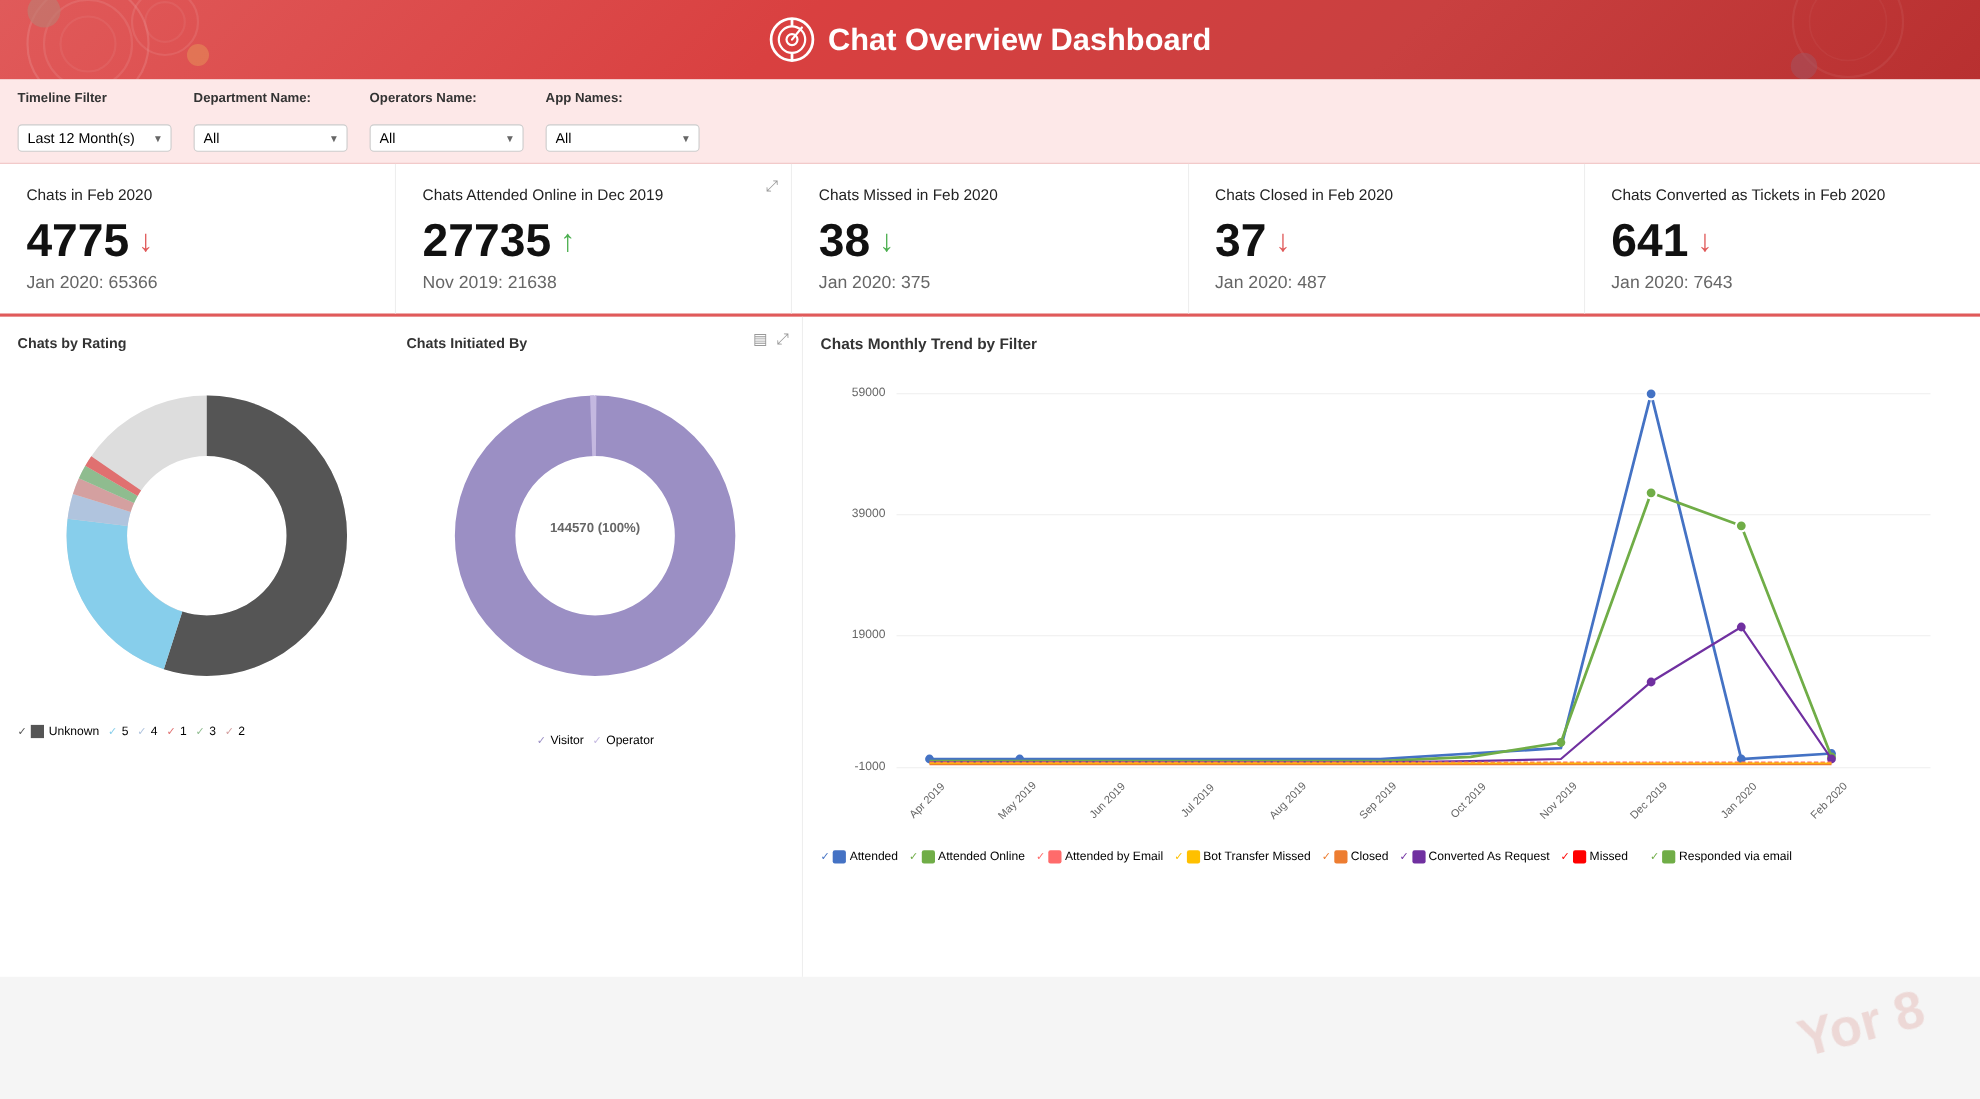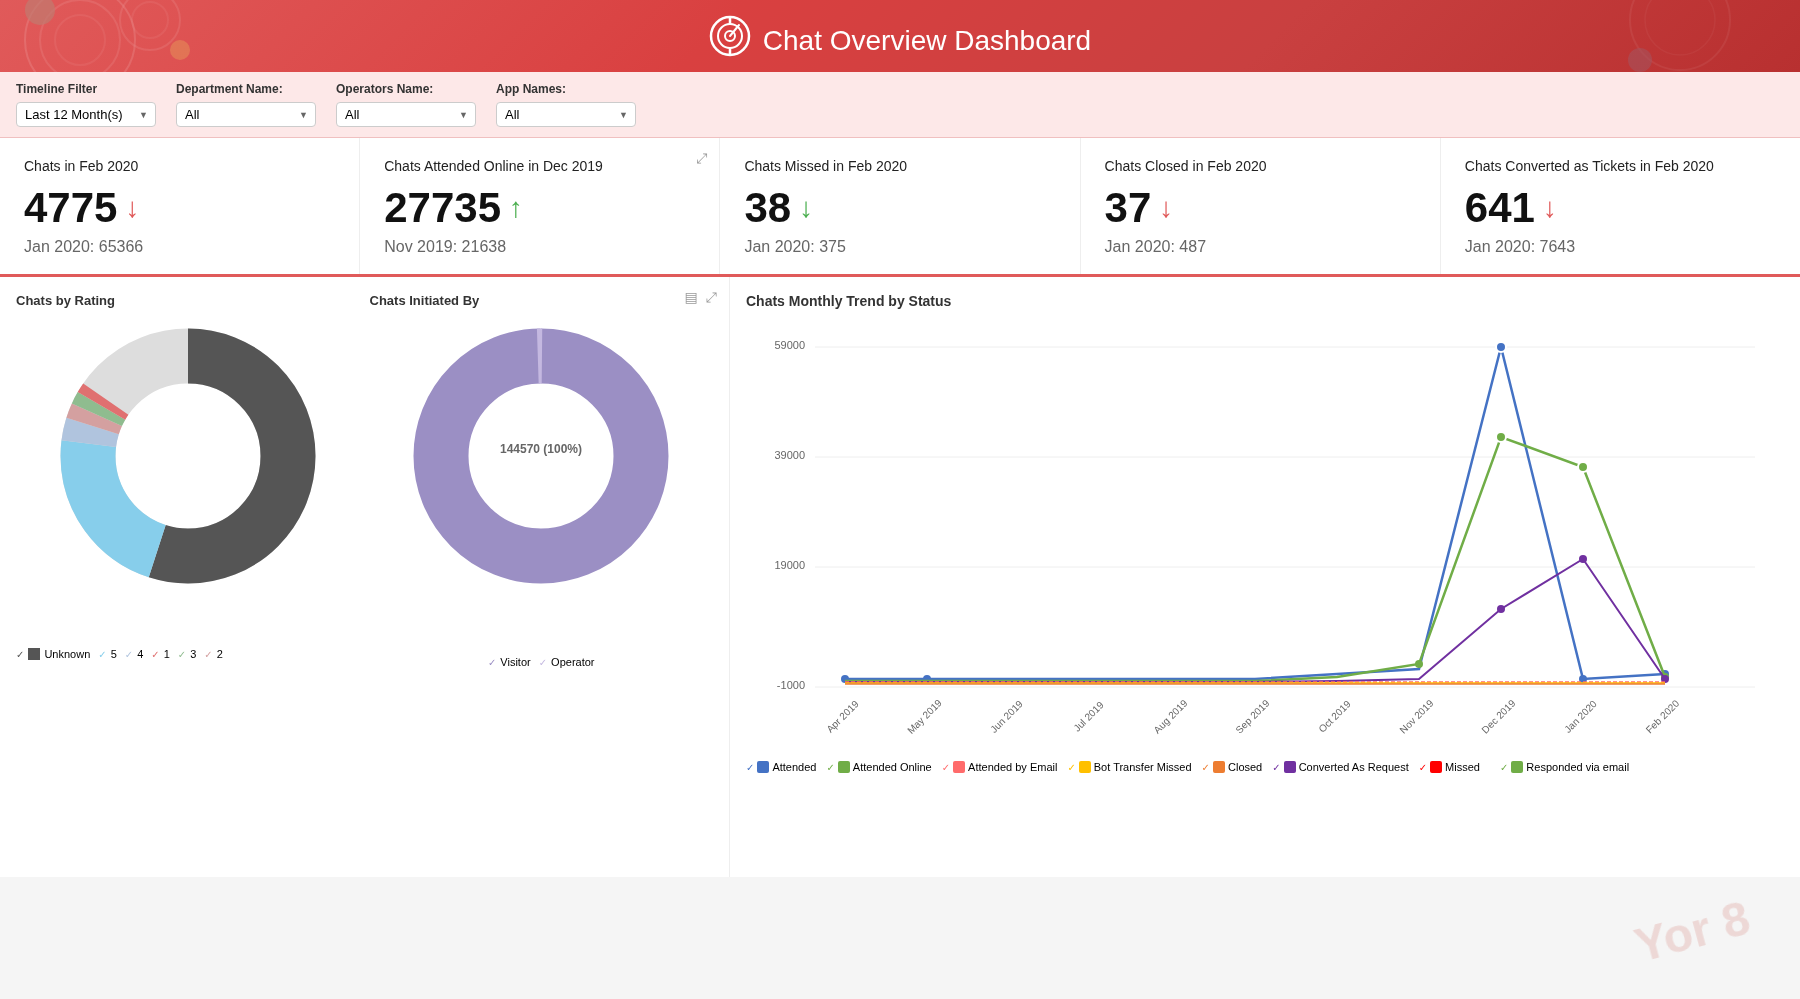--- a/index.html
+++ b/index.html
@@ -22,44 +22,44 @@
       opacity: 0.3;
     }
     .header-circles2 {
       position: absolute;
       right: 60px;
       top: -20px;
       opacity: 0.2;
     }
     .header-title {
       display: flex;
-      align-items: flex-end;
+      align-items: center;
       gap: 12px;
       color: white;
       font-size: 28px;
-      font-weight: normal;
+      font-weight: bold;
     }
     .header-icon {
       width: 42px;
       height: 42px;
     }
 
     
     .filters {
       background: #fde8e8;
       padding: 10px 16px;
       display: flex;
       align-items: center;
       gap: 20px;
       border-bottom: 1px solid #f0c0c0;
     }
     .filter-group {
       display: flex;
       flex-direction: column;
-      gap: 6px;
+      gap: 17px;
     }
     .filter-label {
       font-size: 12px;
       color: #333;
       font-weight: 600;
     }
     .filter-select {
       padding: 4px 24px 4px 8px;
       border: 1px solid #ccc;
       border-radius: 4px;
@@ -173,20 +173,21 @@
       font-size: 13px;
       font-weight: bold;
       color: #333;
       margin-bottom: 8px;
     }
 
     
     .donut-container {
       display: flex;
       justify-content: center;
+      align-items: center;
       height: 320px;
     }
 
     
     .legend {
       display: flex;
       flex-wrap: wrap;
       gap: 8px;
       margin-top: 12px;
       font-size: 11px;
@@ -448,21 +449,21 @@
           <div class="legend-item">
             <span class="legend-check" style="color:#c4b8e0">✓</span>
             <span>Operator</span>
           </div>
         </div>
       </div>
     </div>
   </div>
 
   <div class="right-chart">
-    <div class="right-chart-title">Chats Monthly Trend by Status</div>
+    <div class="right-chart-title">Chats Monthly Trend by Filter</div>
     <svg width="100%" height="430" viewBox="0 0 1000 430" preserveAspectRatio="xMidYMid meet">
 
       <text x="40" y="30" text-anchor="end" font-size="11" fill="#666">59000</text>
       <text x="40" y="140" text-anchor="end" font-size="11" fill="#666">39000</text>
       <text x="40" y="250" text-anchor="end" font-size="11" fill="#666">19000</text>
       <text x="40" y="370" text-anchor="end" font-size="11" fill="#666">-1000</text>
 
       <line x1="50" y1="28" x2="990" y2="28" stroke="#eee" stroke-width="1"></line>
       <line x1="50" y1="138" x2="990" y2="138" stroke="#eee" stroke-width="1"></line>
       <line x1="50" y1="248" x2="990" y2="248" stroke="#eee" stroke-width="1"></line>

